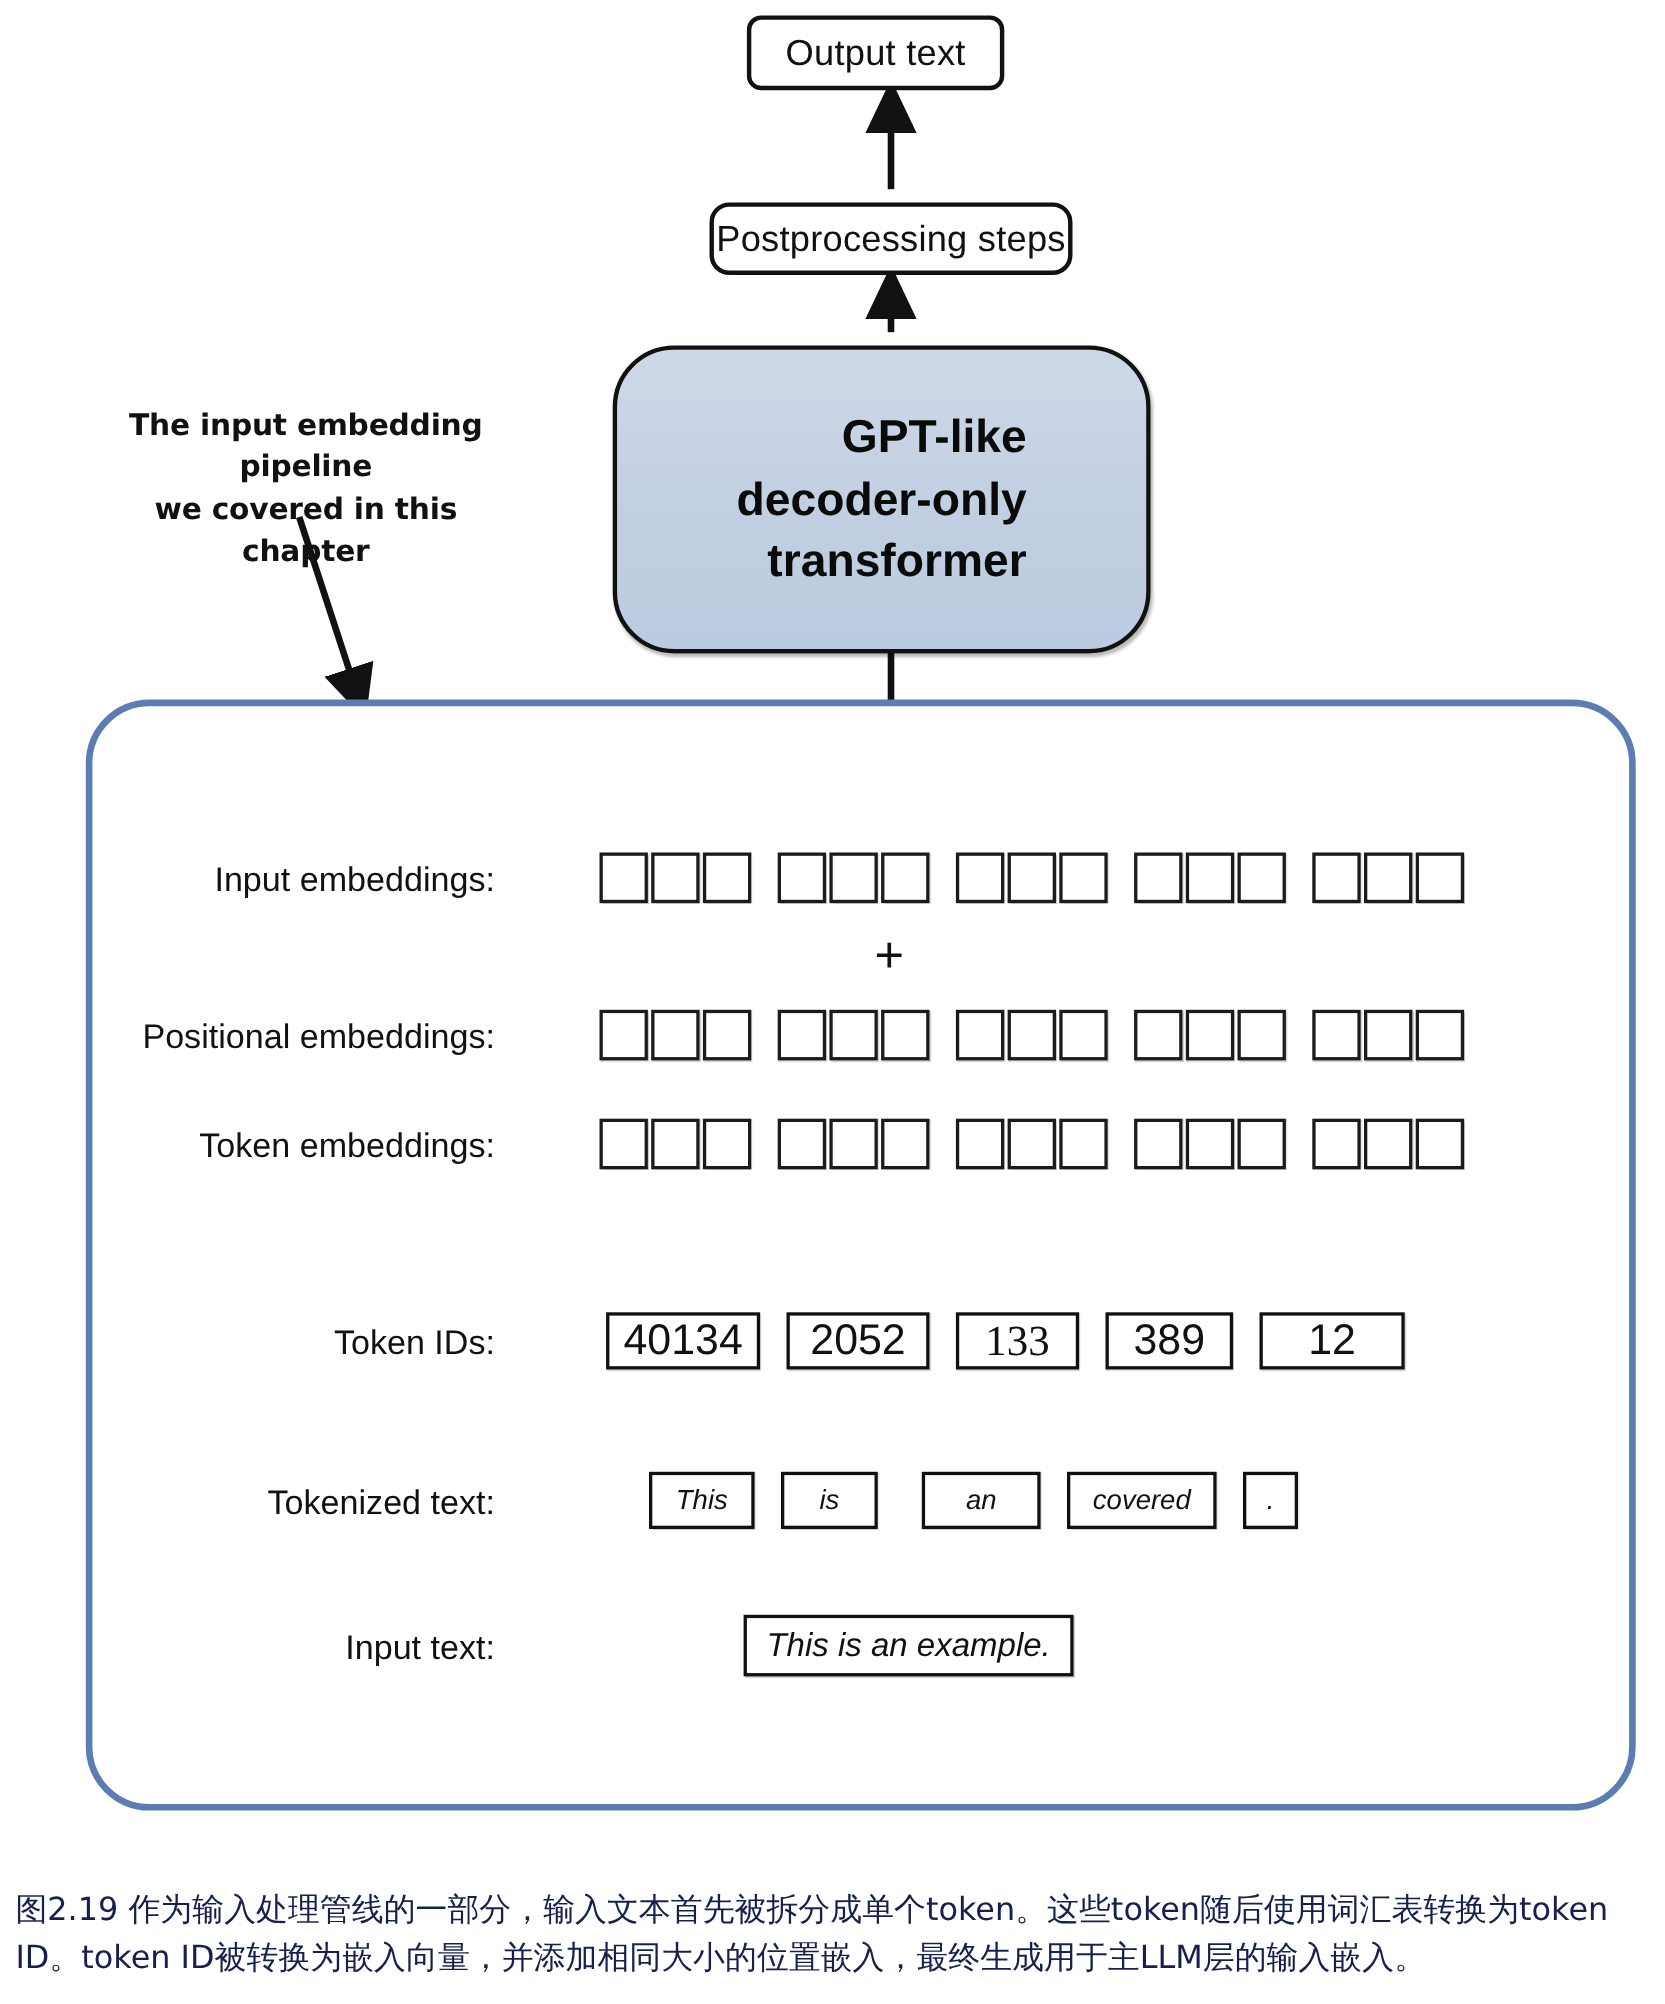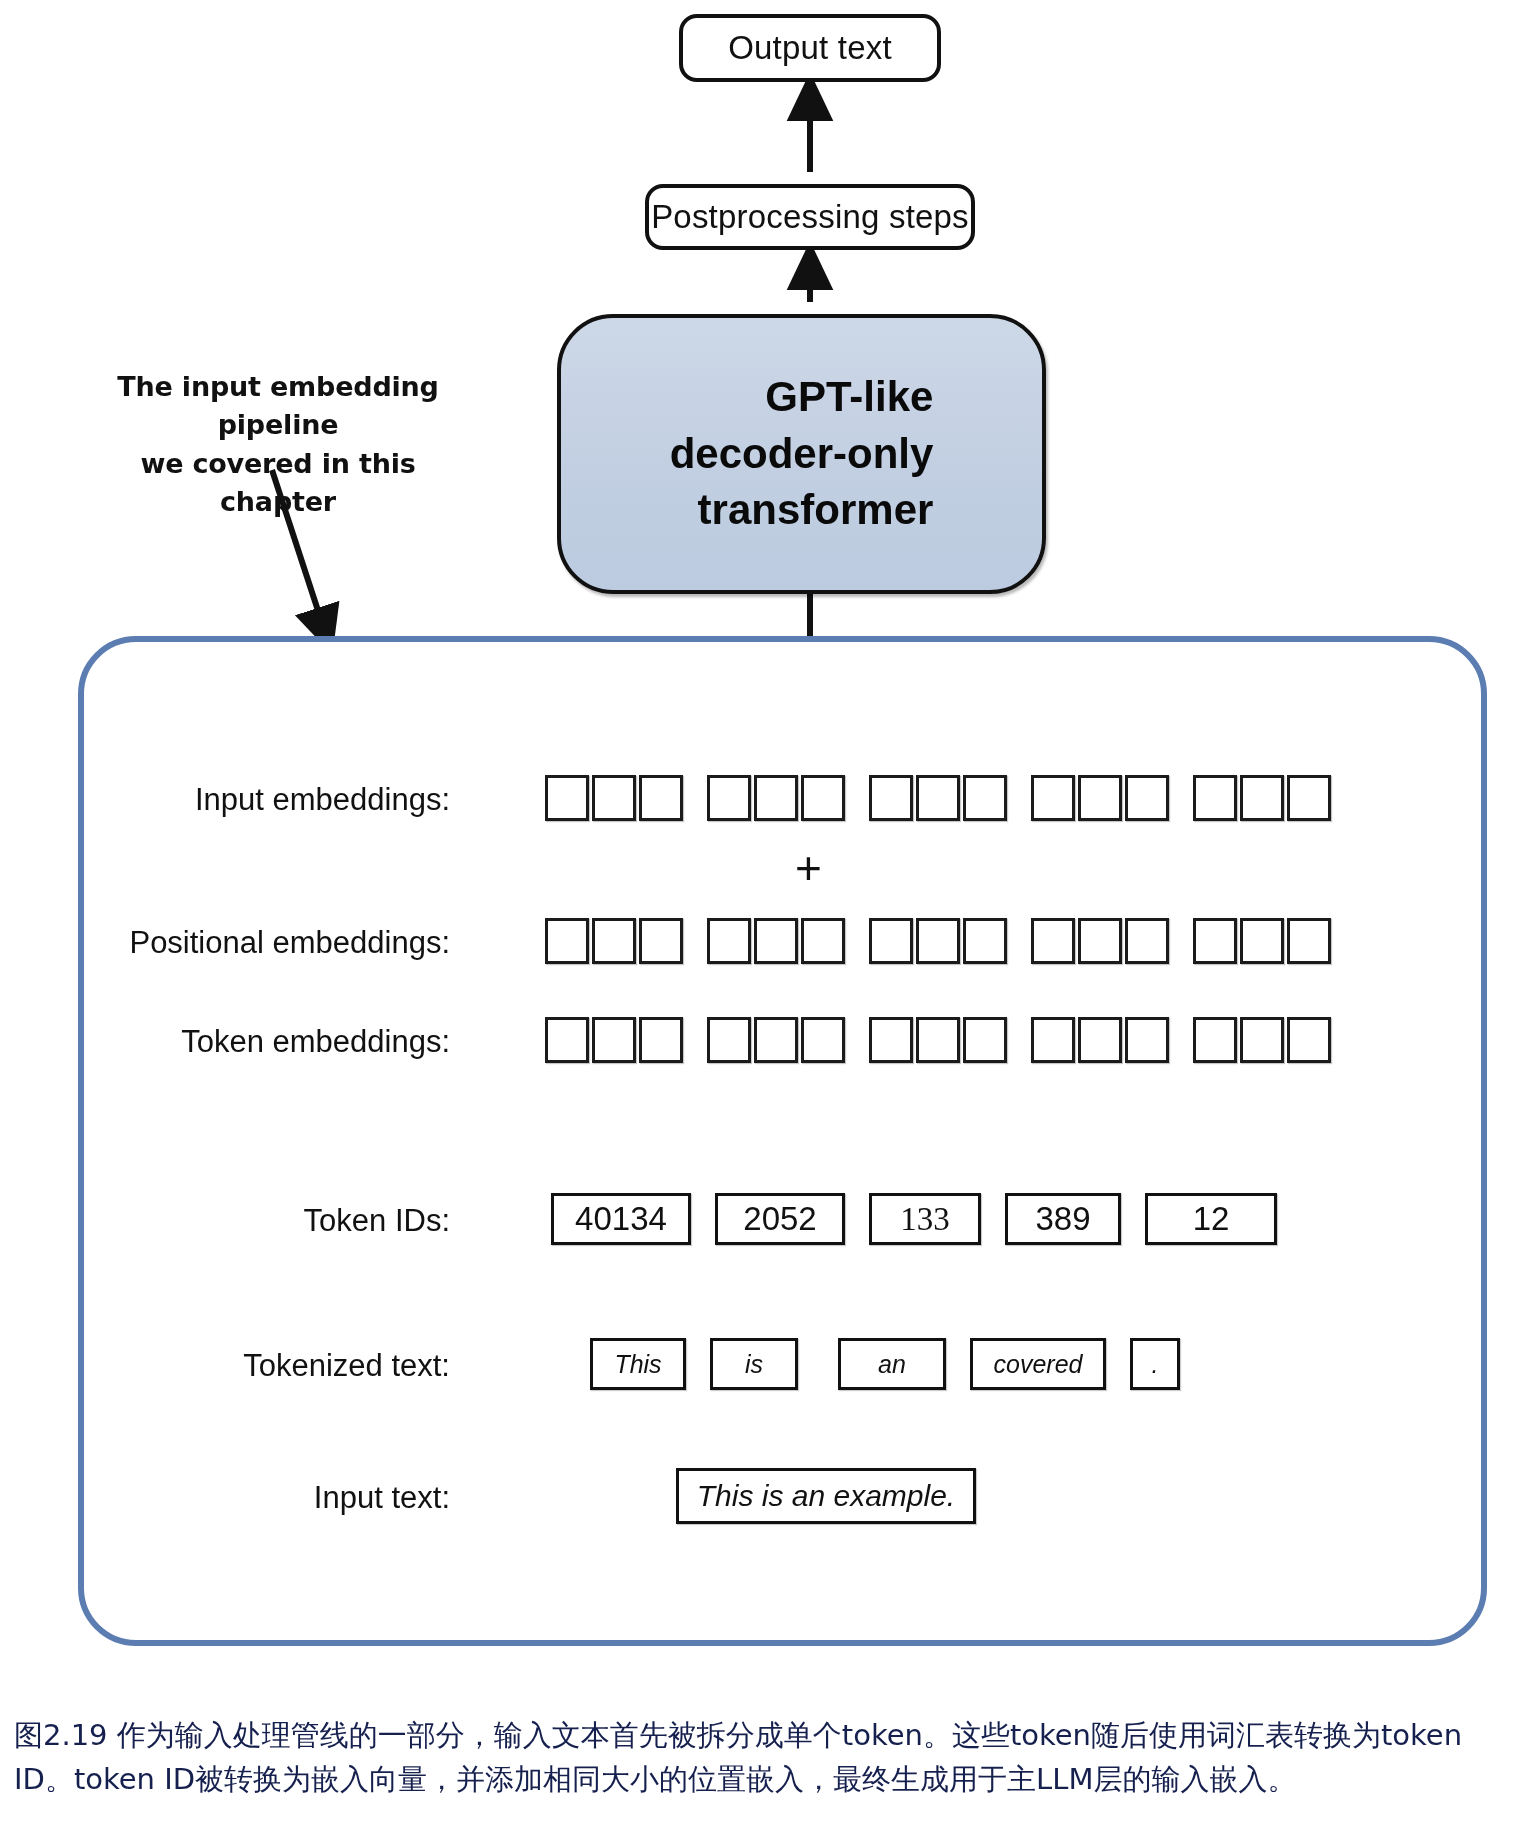--- a/index.html
+++ b/index.html
@@ -24,21 +24,21 @@
     border-radius: 18px;
     background: #ffffff;
     display: flex;
     align-items: center;
     justify-content: center;
     font-size: 33px;
     color: #111111;
     letter-spacing: .2px;
   }
 
-  #output-text-box { left: 679px; top: 14px; width: 262px; height: 68px; }
+  #output-text-box { left: 679px; top: 14px; width: 234px; height: 68px; border-radius: 13px; }
   #postproc-box   { left: 645px; top: 184px; width: 330px; height: 66px; }
 
   
   #gpt-box {
     left: 557px; top: 314px; width: 489px; height: 280px;
     border: 4px solid #111111;
     border-radius: 56px;
     background: linear-gradient(180deg,#cdd8e7 0%, #c2cfe2 55%, #bccbe0 100%);
     box-shadow: 2px 3px 3px rgba(0,0,0,.28);
     display: flex; align-items: center; justify-content: center;
@@ -87,21 +87,21 @@
     background: #ffffff;
     box-shadow: 1px 1px 1px rgba(0,0,0,.22);
   }
   .emb-row { display: flex; gap: 24px; }
 
   
   .val-box {
     border: 3px solid #111111;
     background: #ffffff;
     display: flex; align-items: center; justify-content: center;
-    font-size: 33px;
+    font-size: 39px;
     color: #111111;
     box-shadow: 1px 1px 1px rgba(0,0,0,.20);
     height: 52px;
     box-sizing: border-box;
   }
   .val-box.italic { font-style: italic; font-size: 25px; }
 
   
   #plus-sign {
     left: 795px; top: 845px;

